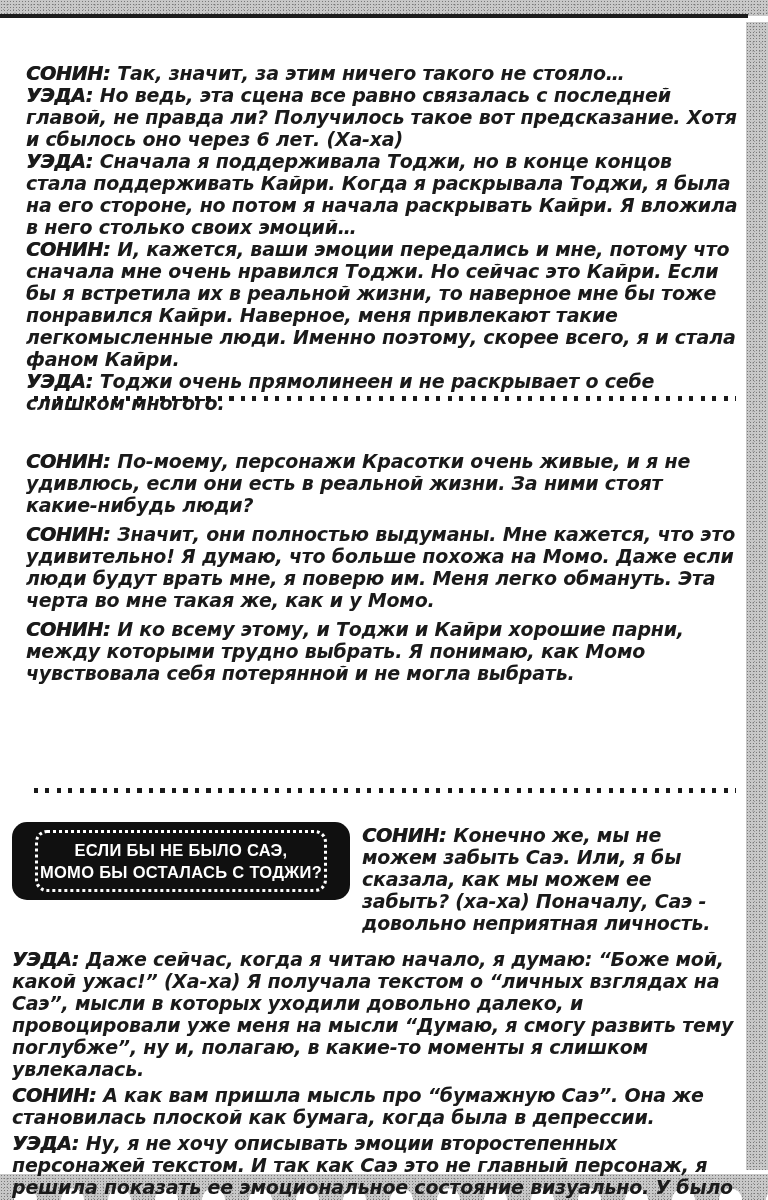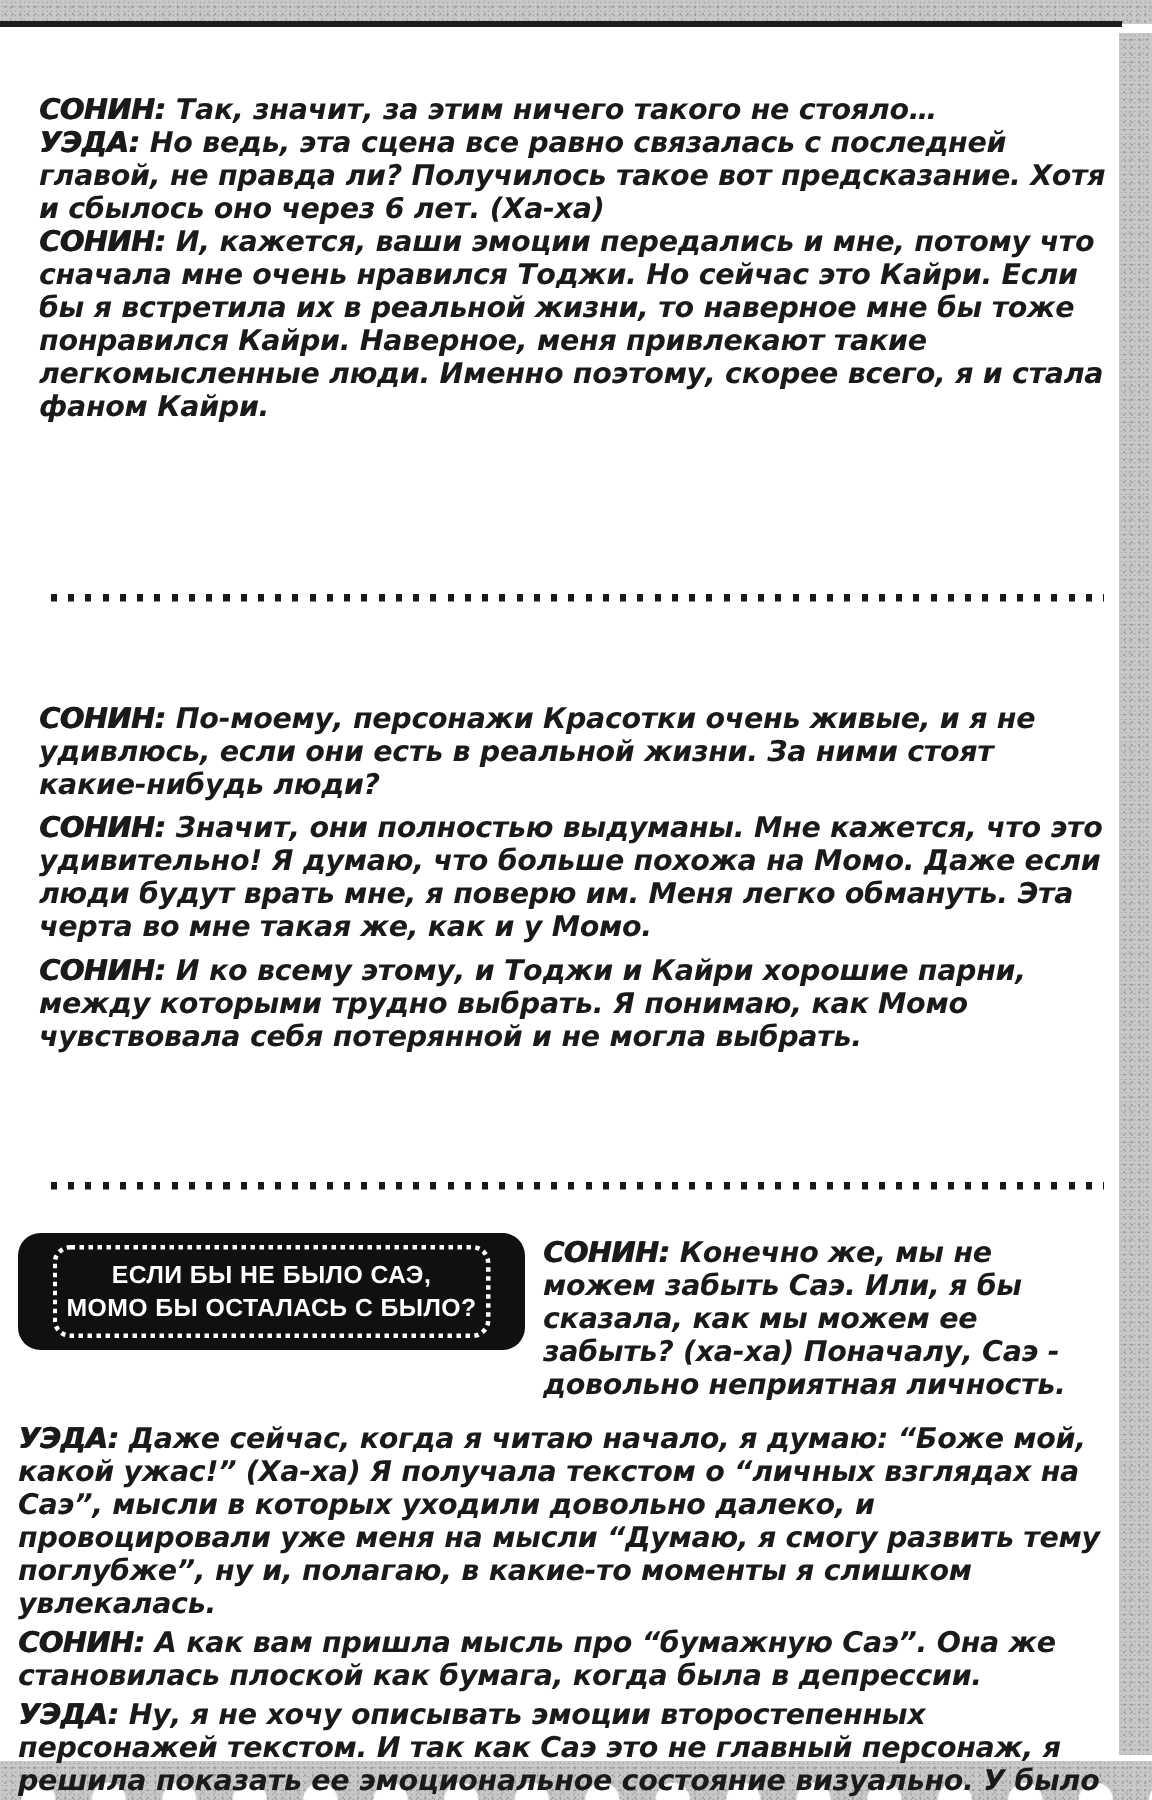--- a/index.html
+++ b/index.html
@@ -27,21 +27,21 @@
   .edge-bottom{position:absolute;left:0;bottom:0;width:768px;height:26px;}
   .scallops{
     position:absolute;left:0;right:0;bottom:0;height:26px;
     background-image:radial-gradient(circle at 50% 100%, #fff 11px, rgba(255,255,255,0) 12px);
     background-size:47px 26px;background-repeat:repeat-x;background-position:2px bottom;
   }
 
   
   .sec{position:absolute;color:var(--ink,#1a1a1a);}
   #sec1{left:26px;top:62px;width:712px;}
-  #sec2{left:26px;top:468px;width:712px;}
+  #sec2{left:26px;top:450px;width:712px;}
   #sec3{left:12px;top:822px;width:730px;}
   .para{
     margin:0;
     font-family:"DejaVu Sans",sans-serif;
     font-style:italic;font-weight:700;
     font-size:19px;line-height:22px;letter-spacing:-0.2px;
     color:var(--ink,#1a1a1a);
   }
   #sec2 .para{margin-bottom:7px;}
   #sec2 .para:last-child{margin-bottom:0;}
@@ -90,39 +90,41 @@
   <div class="texture edge-top"></div>
   <div class="edge-top-rule"></div>
   <div class="texture edge-right"></div>
   <div class="texture edge-bottom">
     <div class="scallops"></div>
   </div>
 
   <div class="sec" id="sec1">
     <p class="para"><b class="speaker">СОНИН:</b><span>Так, значит, за этим ничего такого не стояло…</span></p>
     <p class="para"><b class="speaker">УЭДА:</b><span>Но ведь, эта сцена все равно связалась с последней главой, не правда ли? Получилось такое вот предсказание. Хотя и сбылось оно через 6 лет. (Ха-ха)</span></p>
+    <p class="para"><b class="speaker">УЭДА:</b><span>Сначала я поддерживала Тоджи, но в конце концов стала поддерживать Кайри. Когда я раскрывала Тоджи, я была на его стороне, но потом я начала раскрывать Кайри. Я вложила в него столько своих эмоций…</span></p>
     <p class="para"><b class="speaker">СОНИН:</b><span>И, кажется, ваши эмоции передались и мне, потому что сначала мне очень нравился Тоджи. Но сейчас это Кайри. Если бы я встретила их в реальной жизни, то наверное мне бы тоже понравился Кайри. Наверное, меня привлекают такие легкомысленные люди. Именно поэтому, скорее всего, я и стала фаном Кайри.</span></p>
+    <p class="para"><b class="speaker">УЭДА:</b><span>Тоджи очень прямолинеен и не раскрывает о себе слишком многого.</span></p>
   </div>
 
   <div class="dotted-sep" id="sep1"></div>
 
   <div class="sec" id="sec2">
     <p class="para"><b class="speaker">СОНИН:</b><span>По-моему, персонажи Красотки очень живые, и я не удивлюсь, если они есть в реальной жизни. За ними стоят какие-нибудь люди?</span></p>
     <p class="para"><b class="speaker">СОНИН:</b><span>Значит, они полностью выдуманы. Мне кажется, что это удивительно! Я думаю, что больше похожа на Момо. Даже если люди будут врать мне, я поверю им. Меня легко обмануть. Эта черта во мне такая же, как и у Момо.</span></p>
     <p class="para"><b class="speaker">СОНИН:</b><span>И ко всему этому, и Тоджи и Кайри хорошие парни, между которыми трудно выбрать. Я понимаю, как Момо чувствовала себя потерянной и не могла выбрать.</span></p>
   </div>
 
   <div class="dotted-sep" id="sep2"></div>
 
   <div class="sec" id="sec3">
     <div class="sec3-head">
       <div class="badge">
         <div class="badge-frame">
           <div class="badge-line">ЕСЛИ БЫ НЕ БЫЛО САЭ,</div>
-          <div class="badge-line">МОМО БЫ ОСТАЛАСЬ С БЫЛО?</div>
+          <div class="badge-line">МОМО БЫ ОСТАЛАСЬ С ТОДЖИ?</div>
         </div>
       </div>
       <p class="para side-para"><b class="speaker">СОНИН:</b><span>Конечно же, мы не можем забыть Саэ. Или, я бы сказала, как мы можем ее забыть? (ха-ха) Поначалу, Саэ - довольно неприятная личность.</span></p>
     </div>
     <div class="sec3-body">
       <p class="para"><b class="speaker">УЭДА:</b><span>Даже сейчас, когда я читаю начало, я думаю: “Боже мой, какой ужас!” (Ха-ха) Я получала текстом о “личных взглядах на Саэ”, мысли в которых уходили довольно далеко, и провоцировали уже меня на мысли “Думаю, я смогу развить тему поглубже”, ну и, полагаю, в какие-то моменты я слишком увлекалась.</span></p>
       <p class="para"><b class="speaker">СОНИН:</b><span>А как вам пришла мысль про “бумажную Саэ”. Она же становилась плоской как бумага, когда была в депрессии.</span></p>
       <p class="para"><b class="speaker">УЭДА:</b><span>Ну, я не хочу описывать эмоции второстепенных персонажей текстом. И так как Саэ это не главный персонаж, я решила показать ее эмоциональное состояние визуально. У было меня несколько идей, но в конце концов я остановилась на “бумажном” варианте как наиболее выразительном. Я не думала, что буду продолжать историю так долго, но, как я уже говорила, я слишком увлеклась. (Ха-ха)</span></p>
     </div>
   </div>

